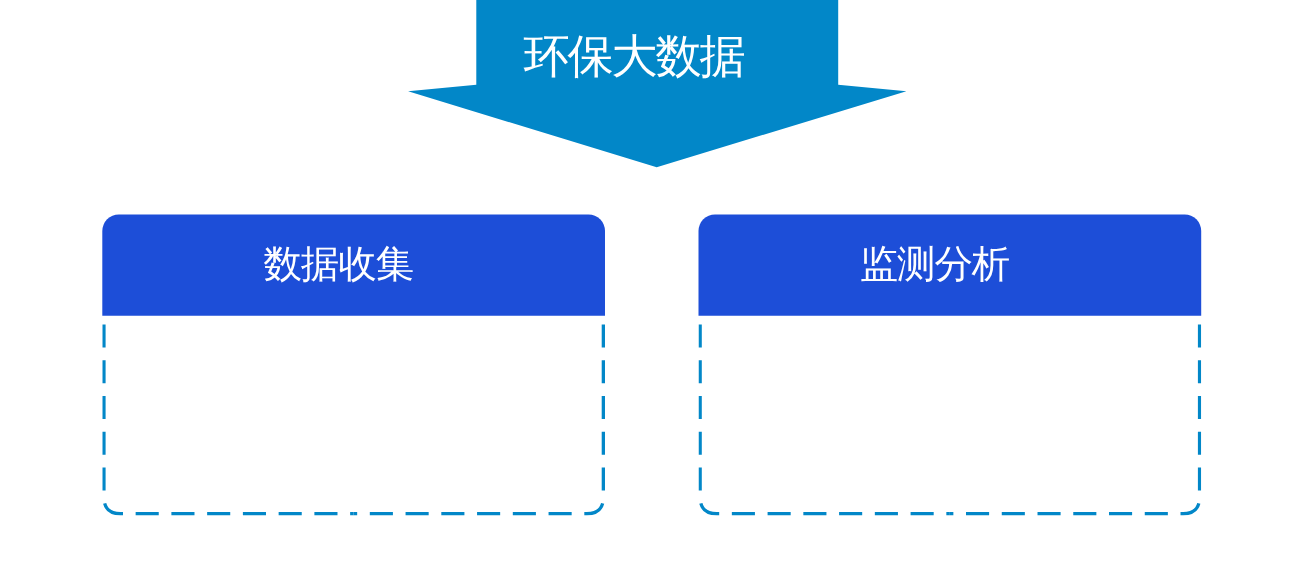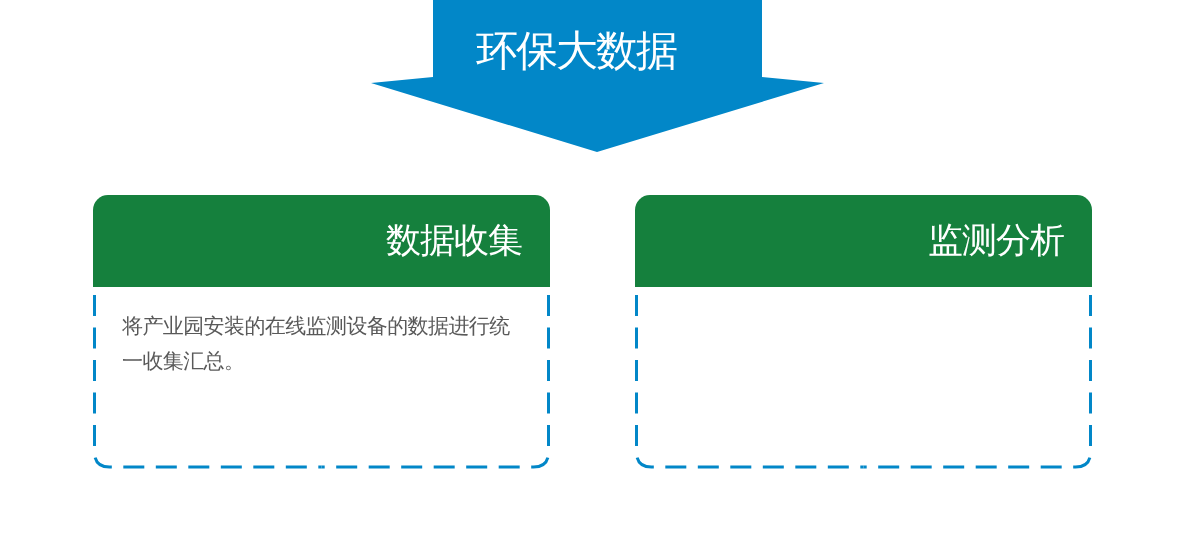--- a/index.html
+++ b/index.html
@@ -5,43 +5,40 @@
   html,body{margin:0;padding:0;}
   body{width:1195px;height:534px;background:#ffffff;position:relative;overflow:hidden;
        font-family:"Liberation Sans","DejaVu Sans",sans-serif;}
   .arrow-wrap{position:absolute;left:0;top:0;width:980px;height:160px;}
   .arrow-label{position:absolute;left:411px;top:29px;width:330px;text-align:center;
     color:#ffffff;font-size:42px;font-weight:300;line-height:44px;letter-spacing:-2px;}
   .card{position:absolute;top:195px;width:457px;height:274px;}
   .card.left{left:93px;}
   .card.right{left:635px;}
   .card-header{position:absolute;left:0;top:0;right:0;height:92px;border-radius:15px 15px 0 0;
-    background:#15803d;display:flex;align-items:center;justify-content:flex-end;}
+    background:#1d4ed8;display:flex;align-items:center;justify-content:center;}
   .card-header h2{margin:0 28px 2px 0;color:#ffffff;font-size:35px;font-weight:500;letter-spacing:-1px;}
   .card-body{position:absolute;left:0;top:92px;right:0;bottom:0;}
   .card-body p{margin:0;padding:21px 36px 0 29px;font-size:21px;line-height:35px;letter-spacing:-0.6px;color:#595959;text-align:left;}
   svg.dash{position:absolute;left:0;top:0;pointer-events:none;}
 </style>
 </head>
 <body>
 
 <div class="arrow-wrap">
   <svg width="1195" height="160" viewBox="0 0 1195 160">
     <polygon points="433,0 762,0 762,77 824,83 597,152 371,83 433,77" fill="#0287c8"></polygon>
   </svg>
   <div class="arrow-label">环保大数据</div>
 </div>
 
 <section class="card left">
   <header class="card-header">
     <h2>数据收集</h2>
   </header>
-  <div class="card-body">
-    <p>将产业园安装的在线监测设备的数据进行统一收集汇总。</p>
-  </div>
   <svg class="dash" width="457" height="274" viewBox="0 0 457 274">
     <path d="M 1.5 100 V 257 Q 1.5 272 16.5 272 H 228.5" fill="none" stroke="#0287c8" stroke-width="3" stroke-dasharray="21 11.5"></path>
     <path d="M 455.5 100 V 257 Q 455.5 272 440.5 272 H 228.5" fill="none" stroke="#0287c8" stroke-width="3" stroke-dasharray="21 11.5"></path>
   </svg>
 </section>
 
 <section class="card right">
   <header class="card-header">
     <h2>监测分析</h2>
   </header>

